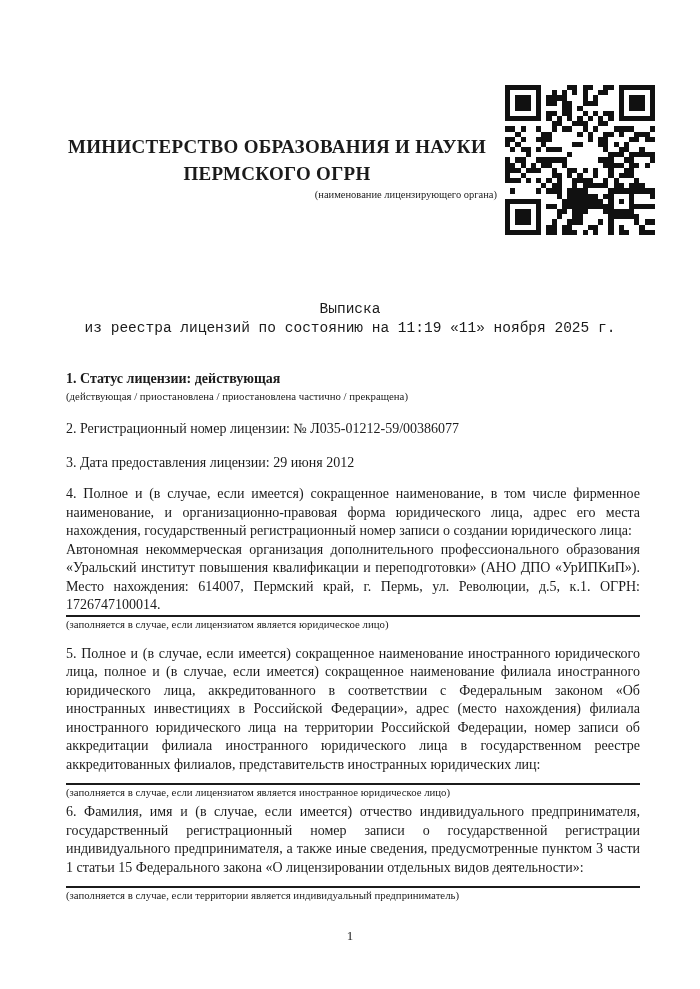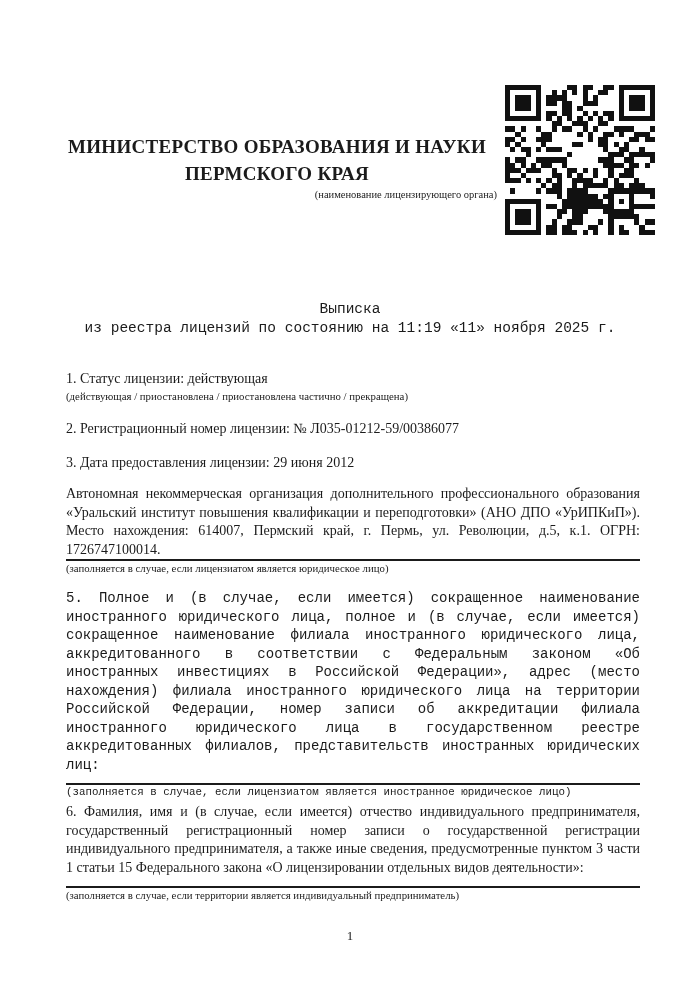--- a/index.html
+++ b/index.html
@@ -24,25 +24,25 @@
   .ministry-name{
     font-weight:700;font-size:19px;line-height:27px;letter-spacing:.3px;
   }
   .ministry-note{font-size:10.5px;margin-top:2px;text-align:right;}
   .doc-title{margin-top:100px;text-align:center;font-size:14.5px;line-height:19px;font-family:Liberation Mono, monospace;}
   .content{margin-left:66px;margin-right:60px;font-size:14px;}
   .item{margin:0;line-height:19px;text-align:justify;}
   .para{line-height:18.5px;}
   .note{font-size:10.8px;line-height:14px;text-align:left;margin:0;}
   .note-tight{margin-top:1px;}
-  .i1{margin-top:31px;}
+  .i1{margin-top:31px;font-weight:bold;}
   .i2{margin-top:16px;}
   .i3{margin-top:15px;}
   .i4{margin-top:13px;}
-  .i5{margin-top:14px;font-family:Liberation Mono, monospace;}
+  .i5{margin-top:14px;}
   .i6{margin-top:4px;}
   .i7{margin-top:23px;}
   .rule{border-top:2px solid #1b1b1b;height:0;margin:0;}
   .rule-gap{margin-top:9px;}
   .page-num{
     position:absolute;bottom:45px;left:0;width:100%;
     text-align:center;font-size:13px;
   }
 </style>
 </head>
@@ -458,40 +458,41 @@
         <rect x="23" y="28" width="1" height="1"></rect>
         <rect x="26" y="28" width="1" height="1"></rect>
         <rect x="27" y="28" width="1" height="1"></rect>
         <rect x="28" y="28" width="1" height="1"></rect>
       </svg>
     </div>
 
   <div class="ministry">
     <div class="ministry-name">
       <div>МИНИСТЕРСТВО ОБРАЗОВАНИЯ И НАУКИ</div>
-      <div>ПЕРМСКОГО КРАЯ</div>
+      <div>ПЕРМСКОГО ОГРН</div>
     </div>
     <div class="ministry-note">(наименование лицензирующего органа)</div>
   </div>
 
   <div class="doc-title">
     <div>Выписка</div>
     <div>из реестра лицензий по состоянию на 11:19 «11» ноября 2025 г.</div>
   </div>
 
   <div class="content">
 
     <p class="item i1">1. Статус лицензии: действующая</p>
     <p class="note note-tight">(действующая / приостановлена / приостановлена частично / прекращена)</p>
 
     <p class="item i2">2. Регистрационный номер лицензии: № Л035-01212-59/00386077</p>
 
     <p class="item i3">3. Дата предоставления лицензии: 29 июня 2012</p>
 
     <div class="i4">
+      <p class="item para">4. Полное и (в случае, если имеется) сокращенное наименование, в том числе фирменное наименование, и организационно-правовая форма юридического лица, адрес его места нахождения, государственный регистрационный номер записи о создании юридического лица:</p>
       <p class="item para">Автономная некоммерческая организация дополнительного профессионального образования «Уральский институт повышения квалификации и переподготовки» (АНО ДПО «УрИПКиП»). Место нахождения: 614007, Пермский край, г. Пермь, ул. Революции, д.5, к.1. ОГРН: 1726747100014.</p>
       <div class="rule"></div>
       <p class="note">(заполняется в случае, если лицензиатом является юридическое лицо)</p>
     </div>
 
     <div class="i5">
       <p class="item para">5. Полное и (в случае, если имеется) сокращенное наименование иностранного юридического лица, полное и (в случае, если имеется) сокращенное наименование филиала иностранного юридического лица, аккредитованного в соответствии с Федеральным законом «Об иностранных инвестициях в Российской Федерации», адрес (место нахождения) филиала иностранного юридического лица на территории Российской Федерации, номер записи об аккредитации филиала иностранного юридического лица в государственном реестре аккредитованных филиалов, представительств иностранных юридических лиц:</p>
       <div class="rule rule-gap"></div>
       <p class="note">(заполняется в случае, если лицензиатом является иностранное юридическое лицо)</p>
     </div>

